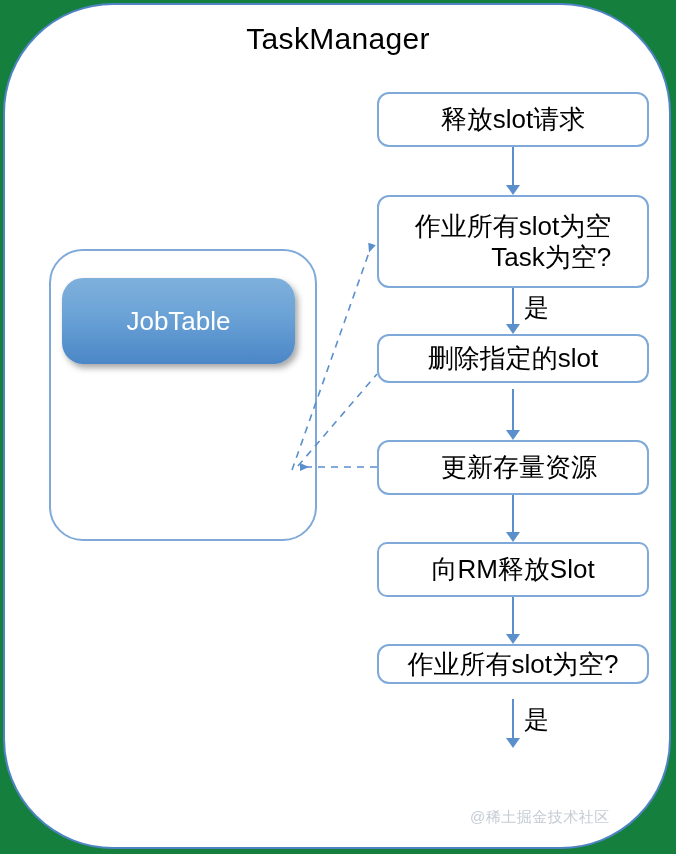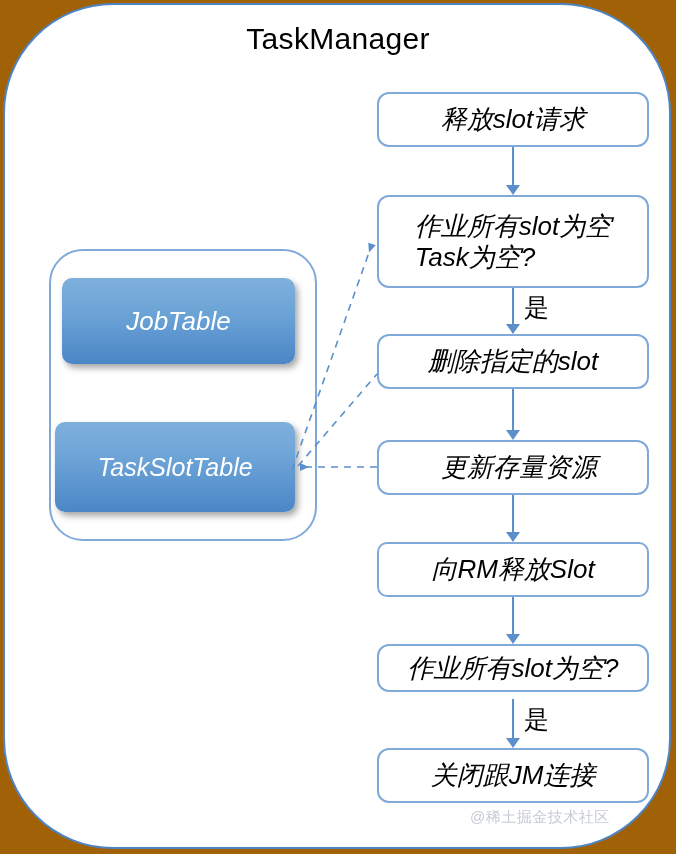--- a/index.html
+++ b/index.html
@@ -7,21 +7,21 @@
     padding: 0;
     background: #ffffff;
   }
   body {
     font-family: "Liberation Sans", "DejaVu Sans", sans-serif;
   }
   #canvas {
     position: relative;
     width: 676px;
     height: 854px;
-    background: #a16207;
+    background: #15803d;
     overflow: hidden;
   }
 
   
   .tm-container {
     position: absolute;
     left: 3px;
     top: 3px;
     width: 668px;
     height: 846px;
@@ -51,58 +51,56 @@
     height: 292px;
     box-sizing: border-box;
     border: 2px solid #7EA9D8;
     border-radius: 34px;
     background: #ffffff;
   }
 
   .blue-box {
     position: absolute;
     box-sizing: border-box;
-    border-radius: 10px;
+    border-radius: 21px;
     background: linear-gradient(180deg, #7FB0DC 0%, #6AA2D6 45%, #4B86C6 100%);
     box-shadow: 3px 4px 6px rgba(60,60,60,0.45);
     color: #ffffff;
     font-size: 26px;
     display: flex;
     align-items: center;
     justify-content: center;
     white-space: nowrap;
-    font-style: italic;
   }
   .blue-box.jobtable     { left: 62px;  top: 278px;  width: 233px; height: 86px; }
   .blue-box.slottable    { left: 55px;  top: 422px;  width: 240px; height: 90px; font-size: 25px; }
 
   
   .flow-box {
     position: absolute;
     box-sizing: border-box;
     left: 377px;
     width: 272px;
     border: 2px solid #7EA9D8;
     border-radius: 12px;
     background: #ffffff;
     color: #000000;
     display: flex;
     align-items: center;
     justify-content: center;
-    text-align: left;
+    text-align: right;
     font-size: 26px;
     line-height: 1.18;
-    font-style: italic;
   }
   .fb1 { top: 92px;  height: 55px; }
   .fb2 { top: 195px; height: 93px; }
-  .fb3 { top: 334px; height: 55px; }
+  .fb3 { top: 334px; height: 49px; }
   .fb4 { top: 440px; height: 55px; padding-left: 12px; }
   .fb5 { top: 542px; height: 55px; border-radius: 10px; }
-  .fb6 { top: 644px; height: 48px; }
+  .fb6 { top: 644px; height: 40px; }
   .fb7 { top: 748px; height: 55px; }
 
   
   .v-arrow {
     position: absolute;
     left: 512px;
     width: 2px;
     background: #5B8FCB;
   }
   .v-arrow::after {
@@ -159,36 +157,34 @@
 <div id="canvas">
 
   <div class="tm-container"></div>
 
   <div class="tm-title">TaskManager</div>
 
   <div class="store-panel"></div>
 
   <div class="blue-box jobtable">JobTable</div>
 
-  <div class="blue-box slottable">TaskSlotTable</div>
 
   <div class="flow-box fb1">释放slot请求</div>
 
   <div class="flow-box fb2" style="white-space: pre-line;">作业所有slot为空
 Task为空?</div>
 
   <div class="flow-box fb3">删除指定的slot</div>
 
   <div class="flow-box fb4">更新存量资源</div>
 
   <div class="flow-box fb5">向RM释放Slot</div>
 
   <div class="flow-box fb6">作业所有slot为空?</div>
 
-  <div class="flow-box fb7">关闭跟JM连接</div>
 
   <div class="v-arrow va1"></div>
   <div class="v-arrow va2"></div>
   <div class="v-arrow va3"></div>
   <div class="v-arrow va4"></div>
   <div class="v-arrow va5"></div>
   <div class="v-arrow va6"></div>
 
   <div class="edge-label el1">是</div>
   <div class="edge-label el2">是</div>

